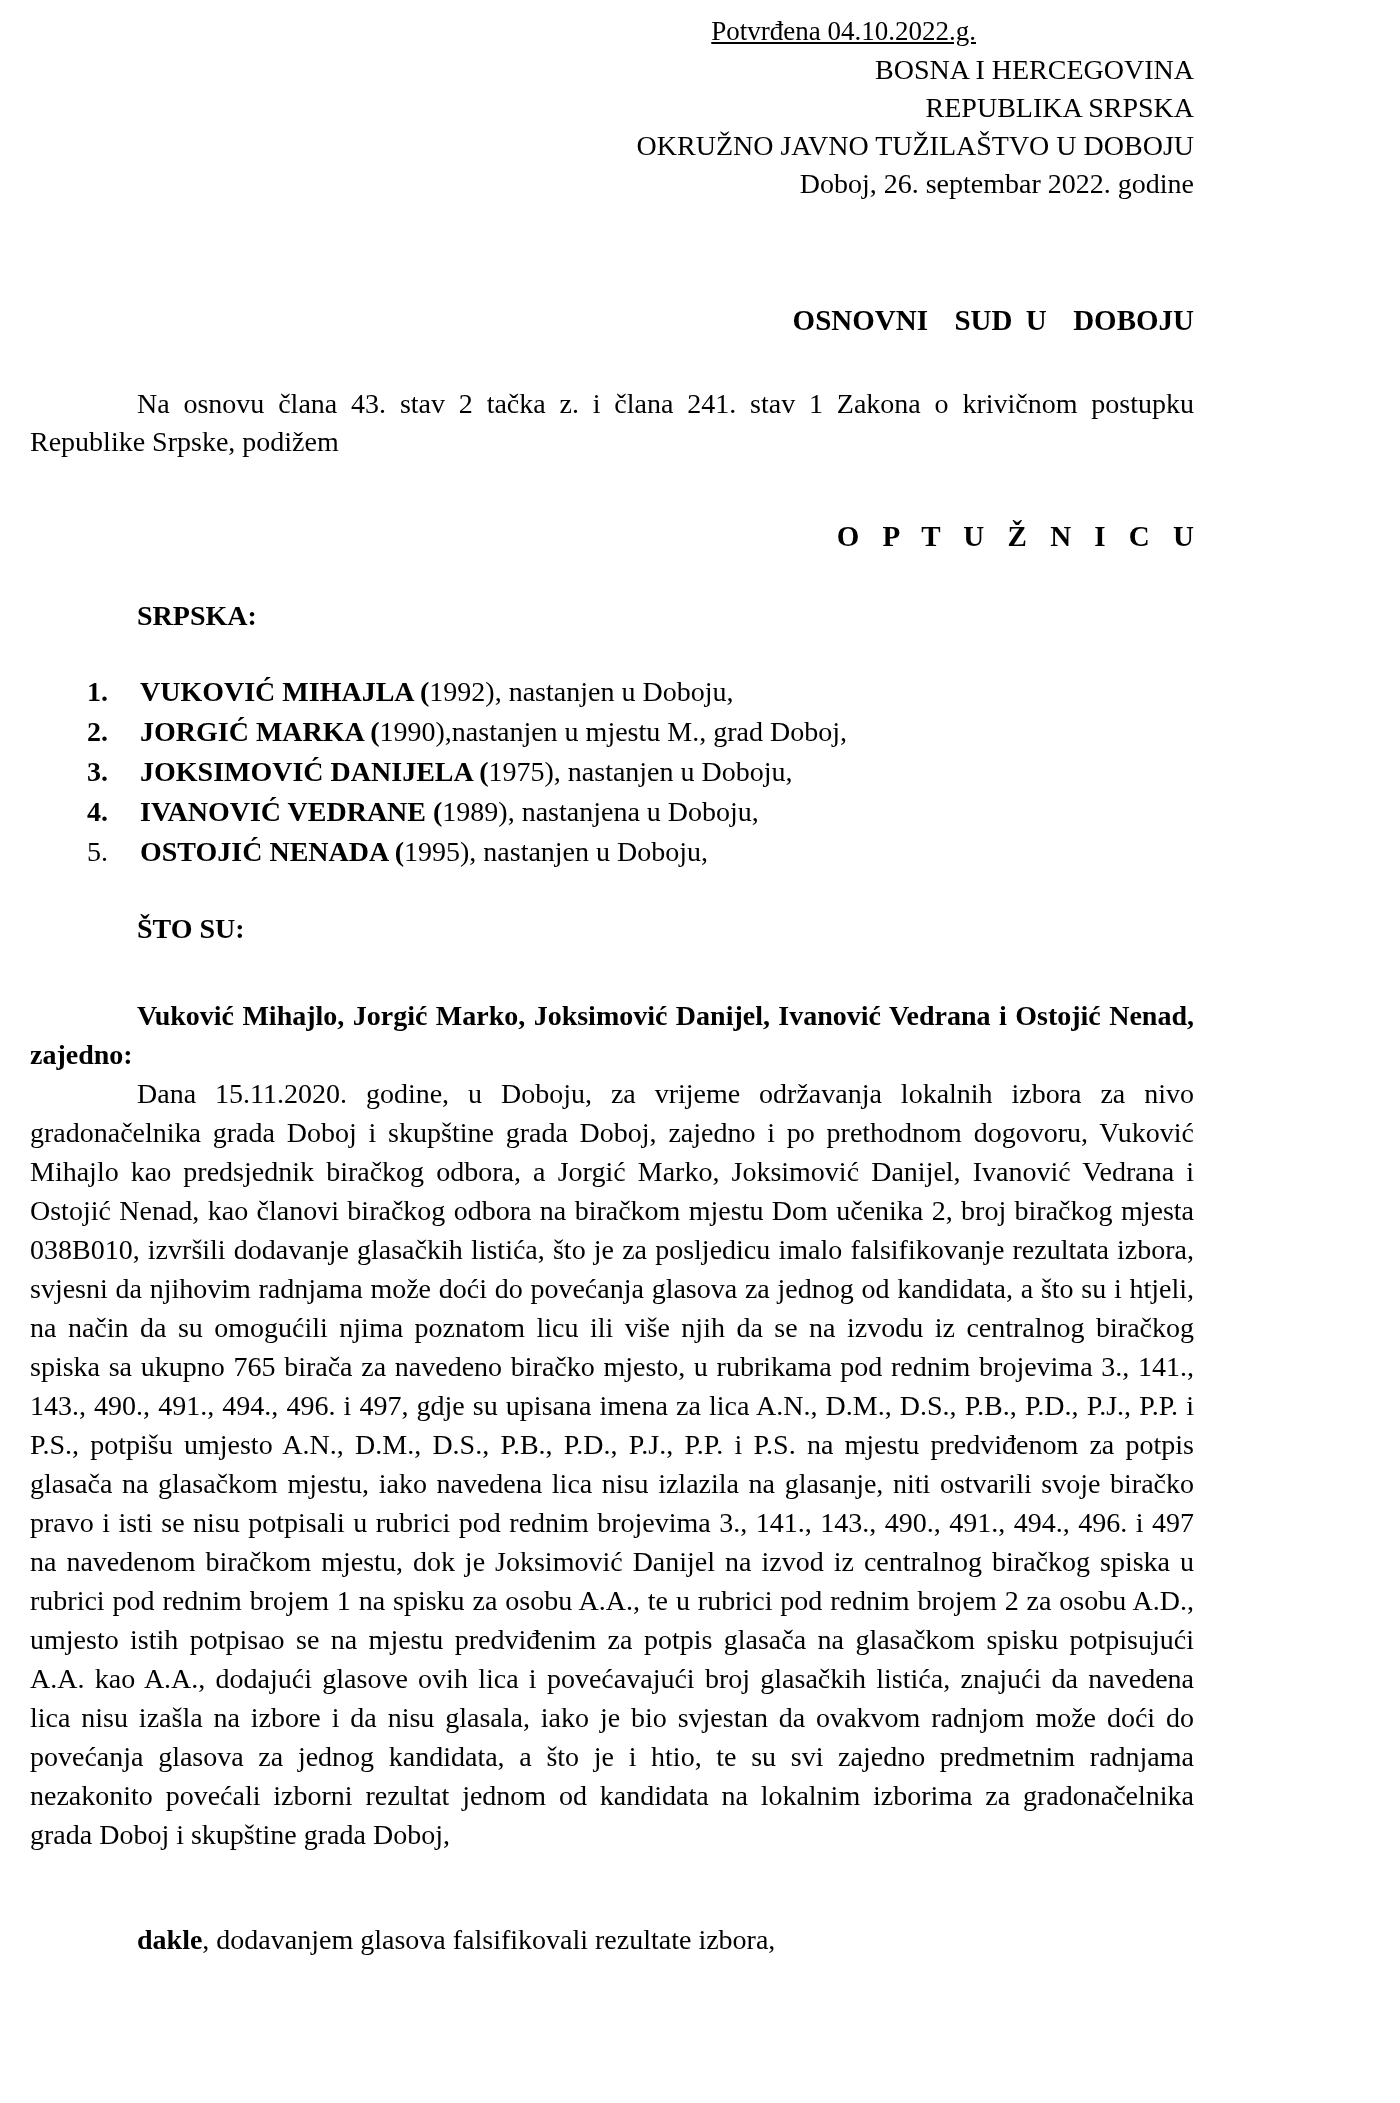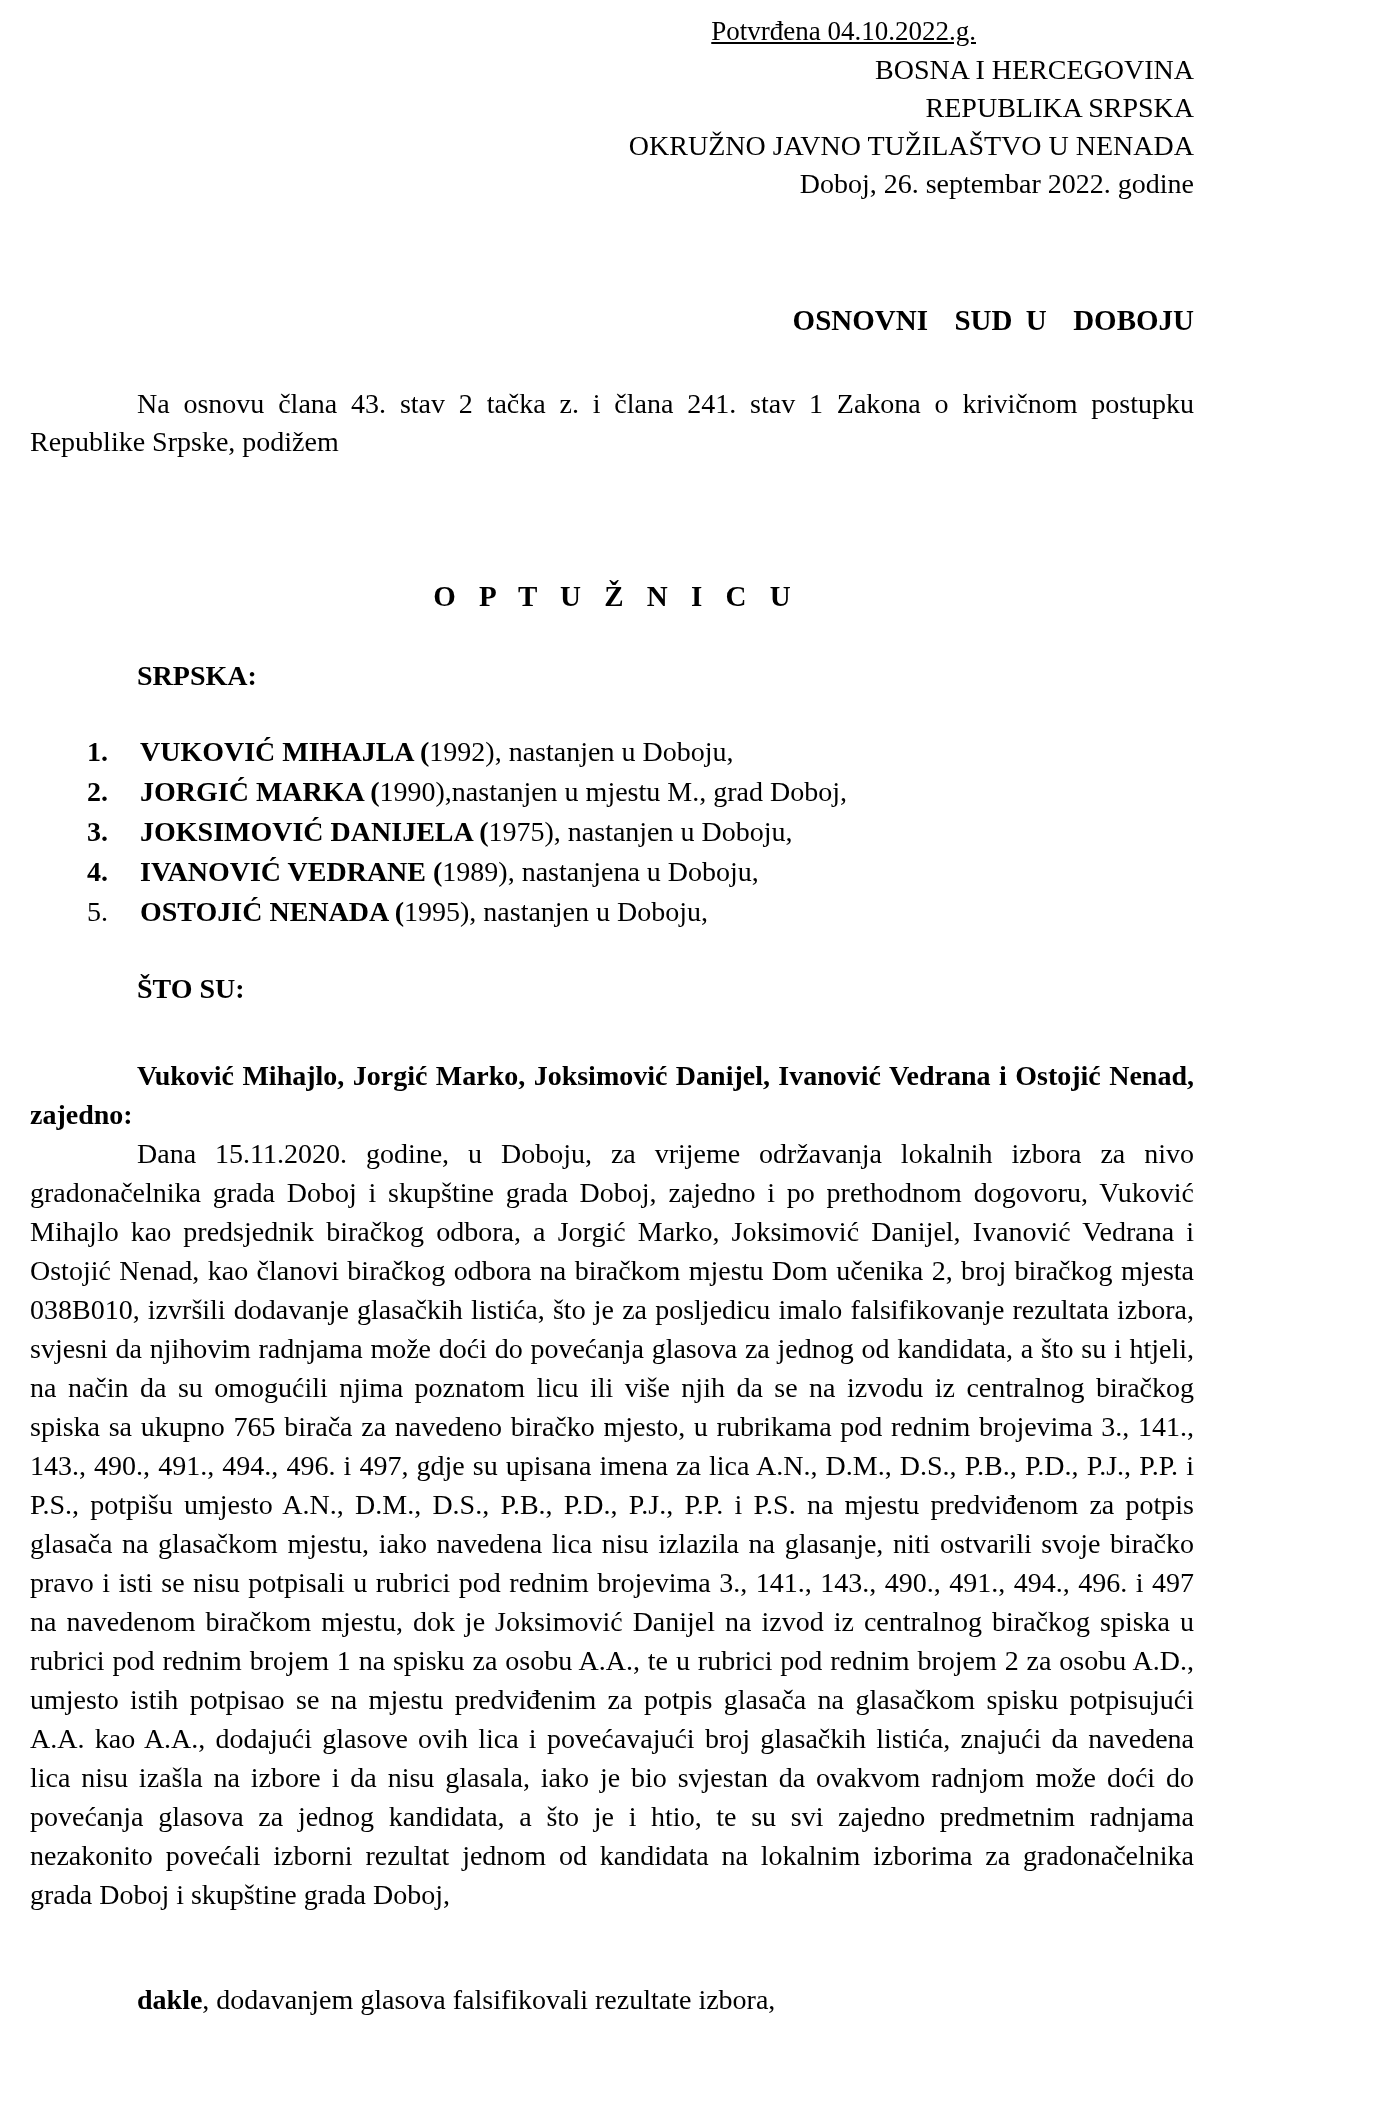--- a/index.html
+++ b/index.html
@@ -35,22 +35,22 @@
     white-space: pre-wrap;
     word-spacing: 6px;
   }
   .intro {
     margin: 46px 0 0 0;
     text-align: justify;
     text-indent: 107px;
     line-height: 38px;
   }
   .doc-title {
-    margin-top: 116px;
-    text-align: center;
+    margin-top: 56px;
+    text-align: right;
     font-weight: bold;
     font-size: 29px;
     line-height: 38px;
     word-spacing: 16px;
     white-space: pre-wrap;
   }
   .protiv {
     margin: 42px 0 0 107px;
     font-weight: bold;
     line-height: 38px;
@@ -93,21 +93,21 @@
 
 <div class="page">
 
   <div class="confirmation">
     <span>Potvrđena 04.10.2022.g.</span>
   </div>
 
   <div class="letterhead">
     <div>BOSNA I HERCEGOVINA</div>
     <div>REPUBLIKA SRPSKA</div>
-    <div>OKRUŽNO JAVNO TUŽILAŠTVO U NENADA</div>
+    <div>OKRUŽNO JAVNO TUŽILAŠTVO U DOBOJU</div>
     <div>Doboj, 26. septembar 2022. godine</div>
   </div>
 
   <div class="court-title">OSNOVNI  SUD U  DOBOJU</div>
 
   <p class="intro">Na osnovu člana 43. stav 2 tačka z. i člana 241. stav 1 Zakona o krivičnom postupku Republike Srpske, podižem</p>
 
   <div class="doc-title">O P T U Ž N I C U</div>
 
   <div class="protiv">SRPSKA:</div>

